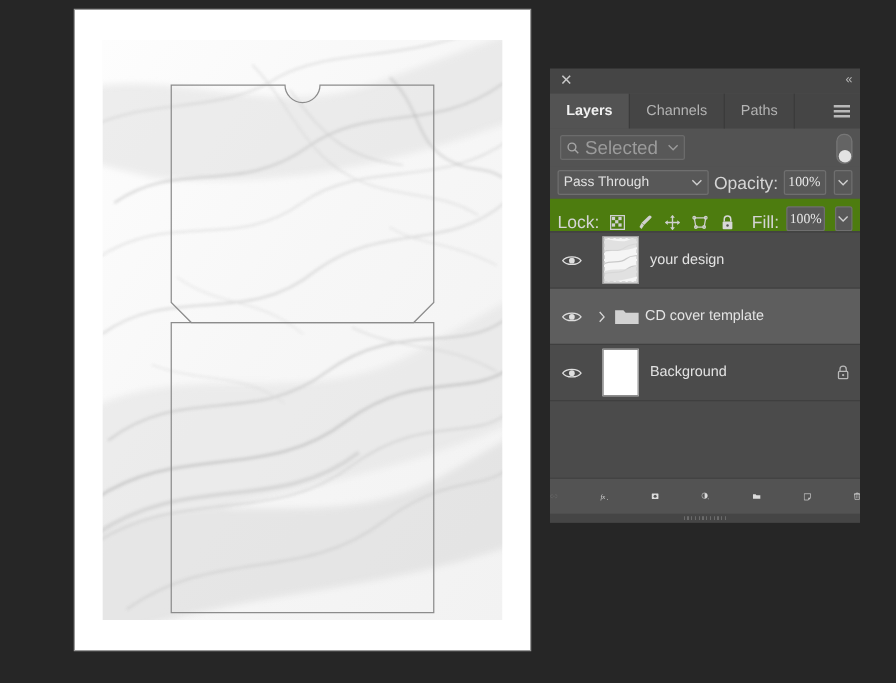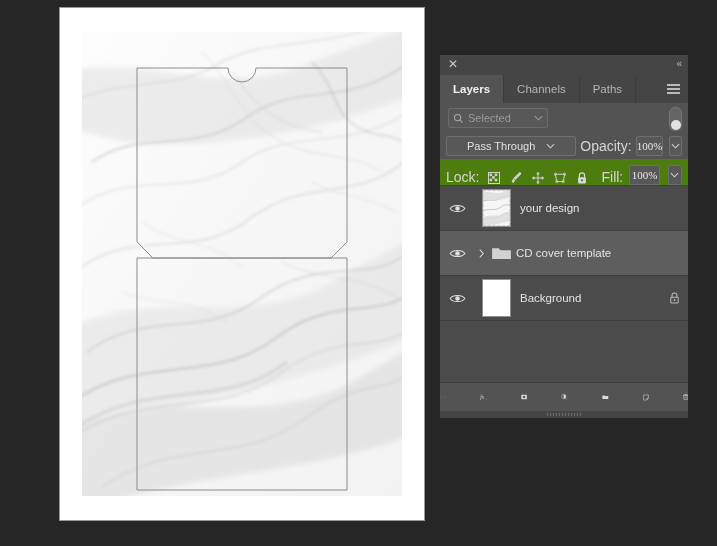--- a/index.html
+++ b/index.html
@@ -62,38 +62,38 @@
   
   .filter-row{
     height:30px;background:#535353;display:flex;align-items:center;
     padding:0 8px;position:relative;flex:0 0 auto;
   }
   .filter-select{
     height:18px;flex:0 0 auto;width:90px;
     border:1px solid #6b6b6b;border-radius:2px;background:#585858;
     display:flex;align-items:center;gap:4px;padding:0 4px;cursor:pointer;
   }
-  .filter-label{font-size:11px;color:#9b9b9b;flex:1;}
+  .filter-label{font-size:15px;color:#9b9b9b;flex:1;}
   .toggle-switch{
     position:absolute;right:6px;top:4px;width:11px;height:22px;
     border-radius:6px;background:#646464;border:1px solid #777;cursor:pointer;
   }
   .toggle-knob{
     position:absolute;left:0.5px;bottom:0.5px;width:10px;height:10px;
     border-radius:50%;background:#e2e2e2;
   }
 
   
   .blend-row{
     height:26px;display:flex;align-items:center;gap:4px;
     padding:0 6px;background:#535353;flex:0 0 auto;
   }
   .combo{
     height:18px;border:1px solid #6f6f6f;border-radius:2px;background:#585858;
-    display:flex;align-items:center;padding:0 20px;cursor:pointer;
+    display:flex;align-items:center;padding:0 4px;cursor:pointer;
   }
   .combo-text{font-size:11px;color:#e0e0e0;white-space:nowrap;}
   .blend-combo{width:132px;justify-content:space-between;}
   .inline-label{font-size:14px;color:#d5d5d5;white-space:nowrap;}
   .num-field{
     width:38px;height:18px;border:1px solid #6f6f6f;border-radius:2px;
     background:#585858;display:flex;align-items:center;justify-content:center;
   }
   .num-field span{font-size:11px;color:#e8e8e8;font-family:Liberation Serif, serif;}
   .stepper{

